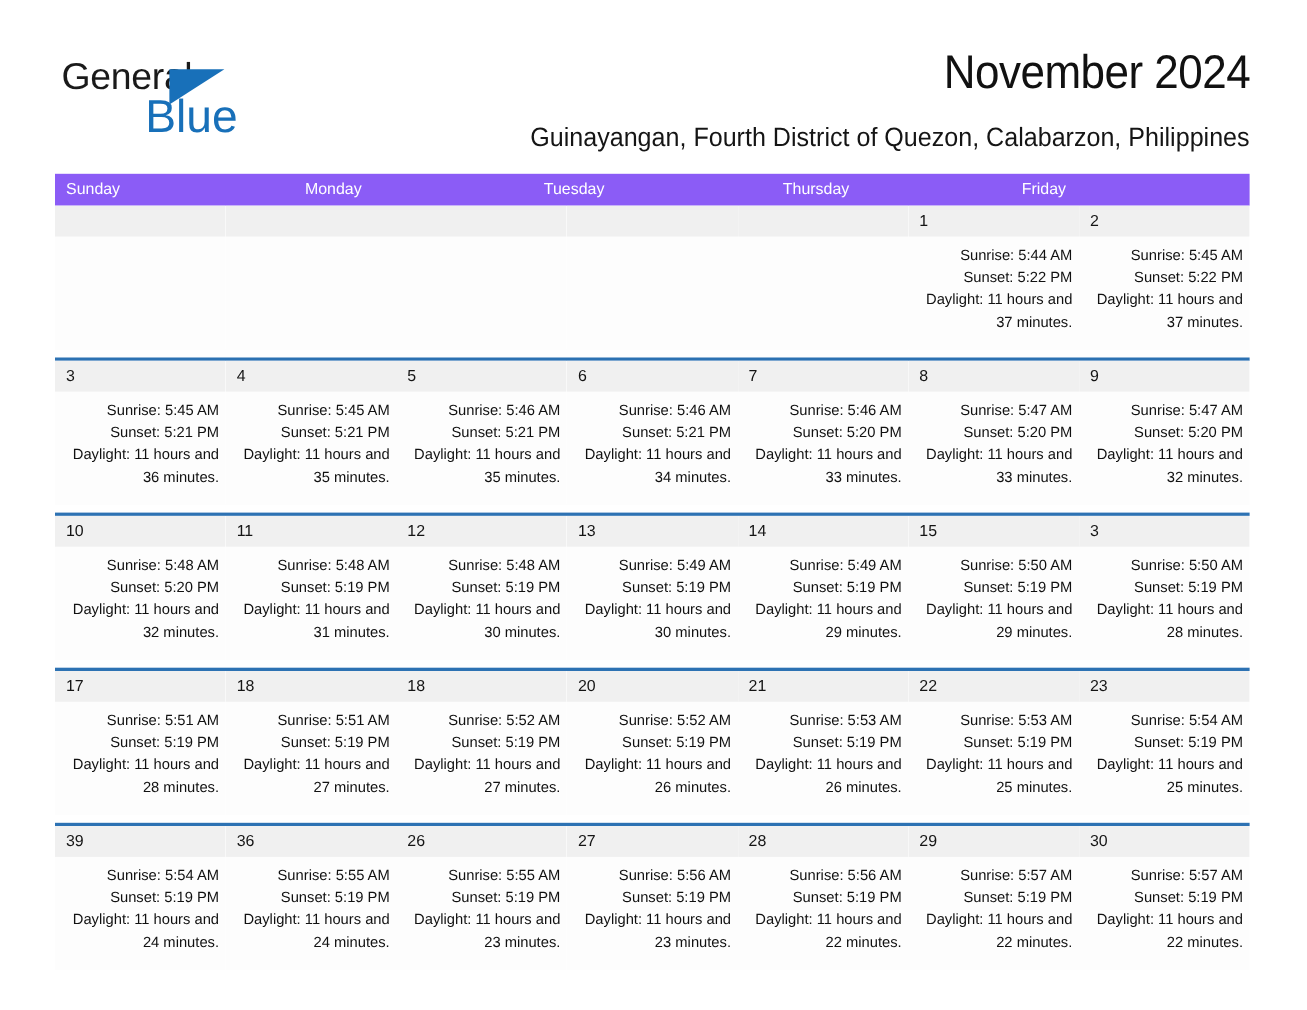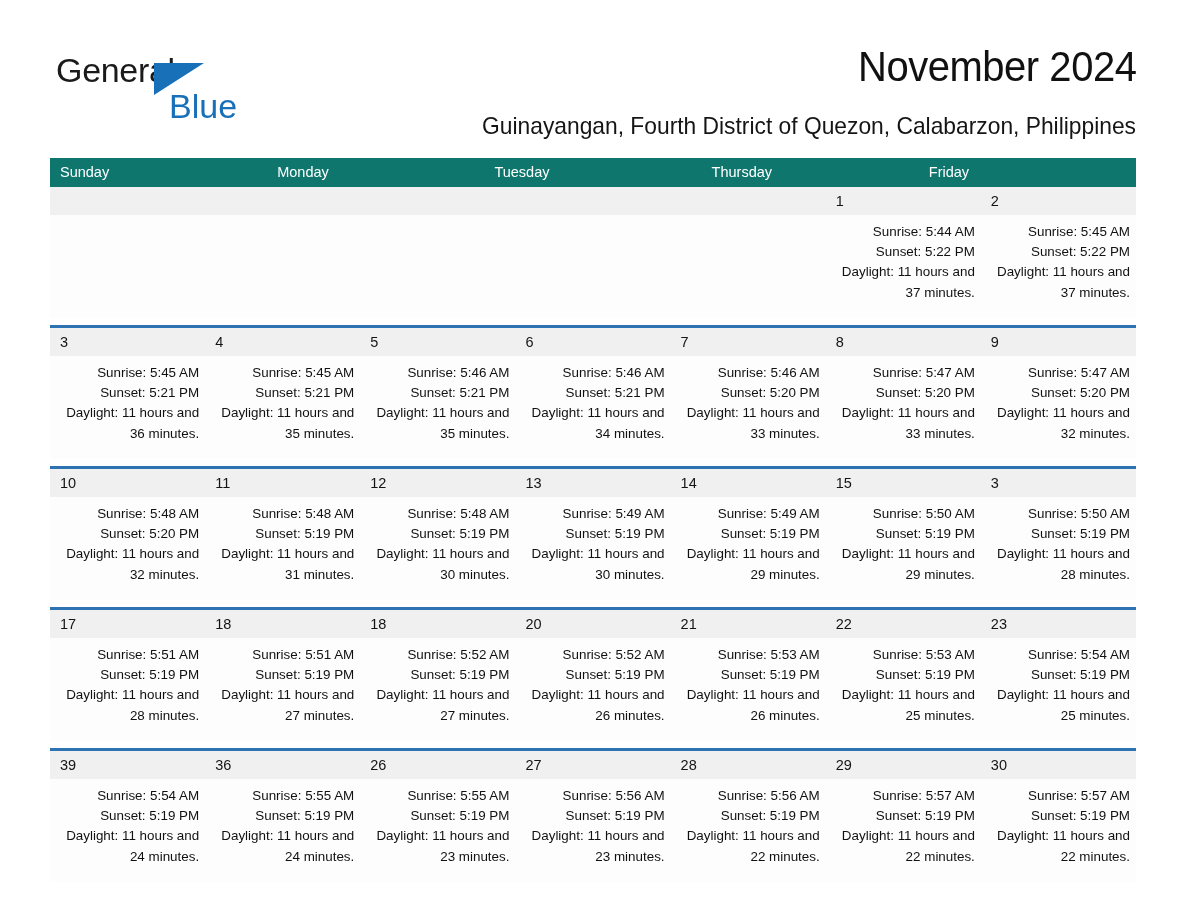--- a/index.html
+++ b/index.html
@@ -56,26 +56,25 @@
     top: 13px;
     width: 0;
     height: 0;
     border-left: 50px solid #1870b9;
     border-bottom: 32px solid transparent;
   }
   .logo-blue {
     position: absolute;
     left: 76px;
     top: 36px;
-    font-size: 34px;
+    font-size: 42px;
     color: #1870b9;
     font-family: "Liberation Sans", sans-serif;
     font-weight: 400;
     line-height: 40px;
-    margin-left: 37px;
   }
 
   .month-title {
     position: absolute;
     right: 0;
     top: 0;
     font-size: 43px;
     font-weight: 400;
     color: #111111;
     letter-spacing: -0.5px;
@@ -102,21 +101,21 @@
   .calendar {
     position: absolute;
     left: 50px;
     top: 158px;
     width: 1086px;
   }
   .weekday-row {
     display: flex;
     width: 1086px;
     height: 29px;
-    background: #0f766e;
+    background: #8b5cf6;
   }
   .weekday {
     flex: 1 1 0;
     color: #ffffff;
     font-size: 14.5px;
     line-height: 29px;
     padding-left: 10px;
     box-sizing: border-box;
     white-space: nowrap;
     overflow: hidden;

